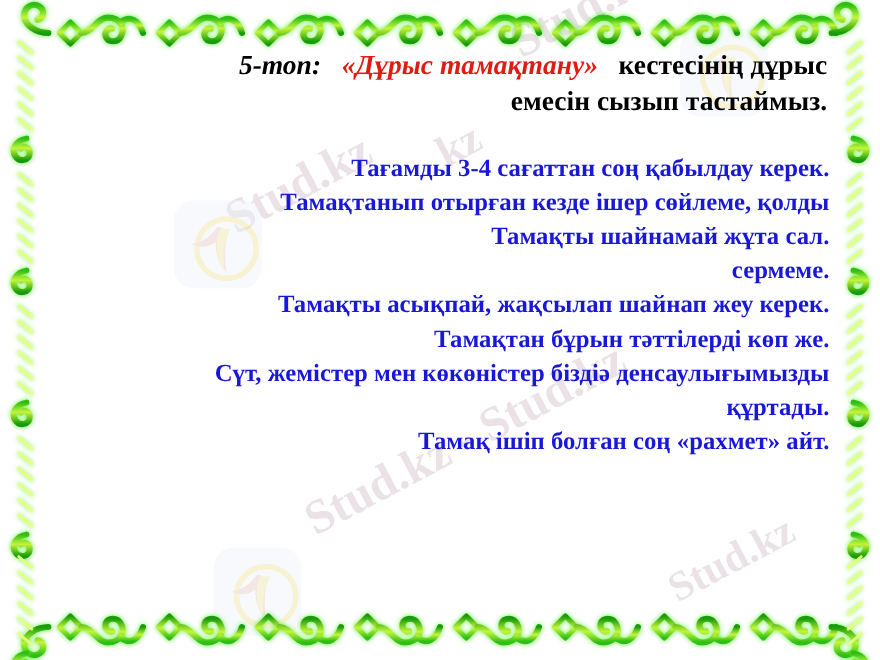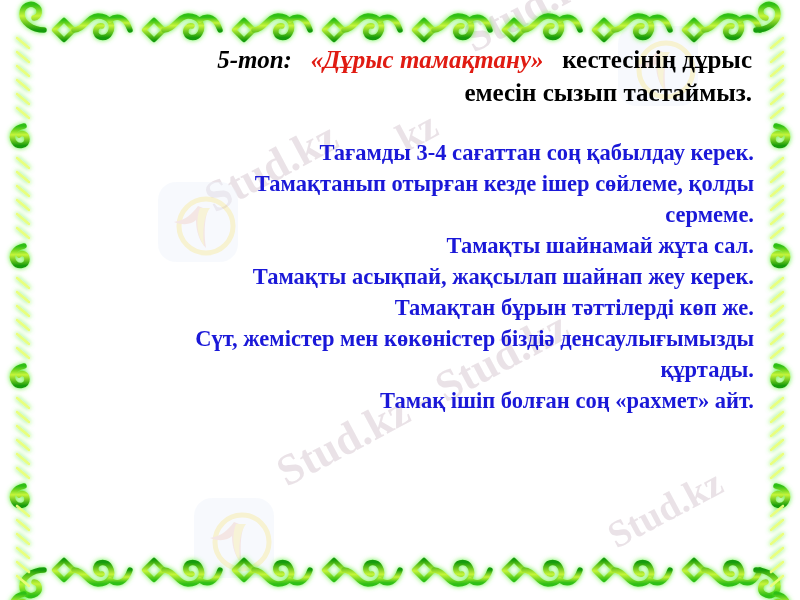--- a/index.html
+++ b/index.html
@@ -156,22 +156,22 @@
         <span class="title-seg-red">«Дұрыс тамақтану»</span>
         <span>&nbsp;</span>
         <span class="title-seg-plain">кестесінің дұрыс</span>
       </div>
       <div class="title-line title-seg-plain">емесін  сызып  тастаймыз.</div>
     </div>
 
     <div class="body-block" id="bodyBlock">
         <div class="body-line">Тағамды 3-4 сағаттан соң қабылдау керек.</div>
         <div class="body-line">Тамақтанып отырған кезде ішер сөйлеме, қолды</div>
+        <div class="body-line">Тамақты шайнамай жұта сал.</div>
         <div class="body-line">сермеме.</div>
-        <div class="body-line">Тамақты шайнамай жұта сал.</div>
         <div class="body-line">Тамақты асықпай, жақсылап шайнап жеу керек.</div>
         <div class="body-line">Тамақтан бұрын тәттілерді көп же.</div>
         <div class="body-line">Сүт, жемістер мен көкөністер біздіә денсаулығымызды</div>
         <div class="body-line">құртады.</div>
         <div class="body-line">Тамақ ішіп болған соң «рахмет» айт.</div>
       </div>
 
   </div>
 
   <div class="border-layer">

